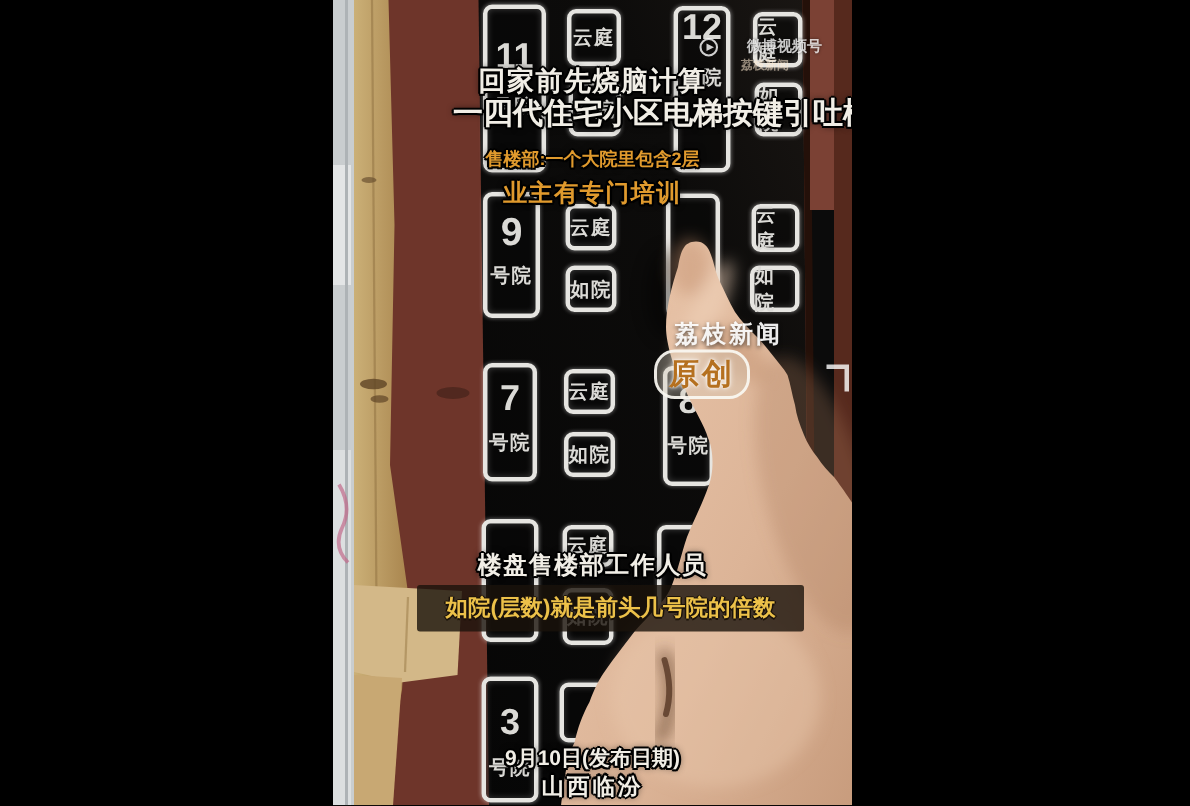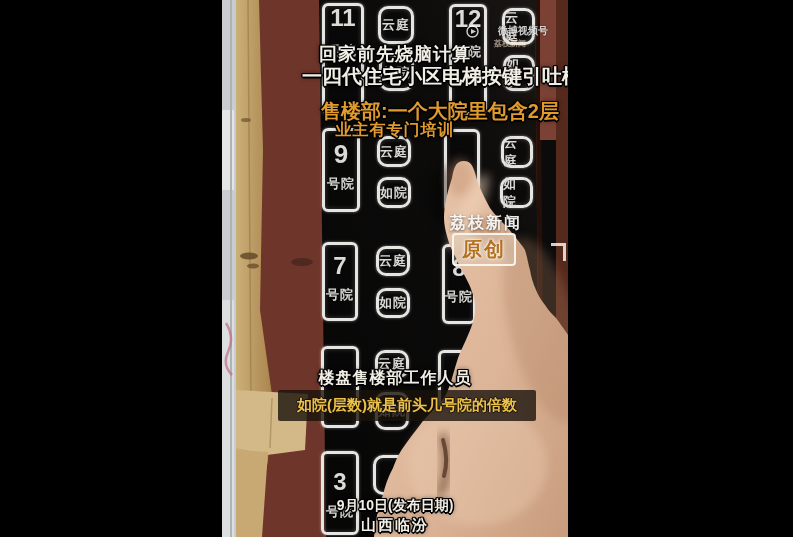--- a/index.html
+++ b/index.html
@@ -8,51 +8,51 @@
   .video{position:absolute;left:222px;top:0;width:346px;height:537px;overflow:hidden;background:#0b0b0b;}
   .layer{position:absolute;left:0;top:0;width:346px;height:537px;}
 
   
   .btn{position:absolute;border:3px solid #e6e5e1;border-radius:6px;background:rgba(8,8,8,.55);
        box-shadow:0 0 3px rgba(255,255,255,.45), inset 0 0 5px rgba(255,255,255,.22);
        color:#dbdad6;display:flex;flex-direction:column;align-items:center;box-sizing:border-box;z-index:2;}
   .btn .num{font-weight:700;line-height:1;}
   .btn .sub{font-size:13px;font-weight:700;letter-spacing:1px;line-height:1;}
   .tall{justify-content:flex-start;}
-  .small{justify-content:center;font-size:13px;font-weight:700;letter-spacing:1px;border-radius:10px;}
+  .small{justify-content:center;font-size:13px;font-weight:700;letter-spacing:1px;}
 
   .armlayer{z-index:3;}
 
   
   .ov{position:absolute;left:0;width:346px;text-align:center;font-weight:700;z-index:4;line-height:1.15;}
   .outline{text-shadow:-1.5px 0 #000,1.5px 0 #000,0 -1.5px #000,0 1.5px #000,
            -1px -1px #000,1px 1px #000,-1px 1px #000,1px -1px #000,0 0 5px rgba(0,0,0,.9);}
   .white{color:#f1eee6;}
   .orange{color:#e09a2d;}
   .t1{top:44px;font-size:18px;letter-spacing:1px;}
   .t2{top:65px;font-size:20px;margin-left:47px;}
-  .st1{top:100px;font-size:20px;margin-left:45px;}
+  .st1{top:100px;font-size:12px;}
   .st2{top:121px;font-size:16px;letter-spacing:1px;}
   .speaker{top:369px;font-size:16px;letter-spacing:1px;}
   .quotebar{position:absolute;left:56px;top:390px;width:258px;height:31px;background:rgba(26,19,11,.8);
             border-radius:2px;display:flex;align-items:center;justify-content:center;z-index:4;}
   .quotebar span{color:#ecc149;font-size:15px;font-weight:700;
             text-shadow:-1px 0 #1a120a,1px 0 #1a120a,0 -1px #1a120a,0 1px #1a120a;}
   .datecap{top:497px;font-size:14px;}
   .loccap{top:516px;font-size:15px;letter-spacing:2px;}
 
   
   .wm-weibo{position:absolute;left:244px;top:24px;z-index:5;display:flex;align-items:center;gap:19px;
             color:rgba(255,255,255,.78);font-size:10px;font-weight:700;text-shadow:0 0 2px rgba(0,0,0,.6);}
   .wm-weibo-sub{position:absolute;left:272px;top:38px;z-index:5;color:rgba(255,235,210,.55);
             font-size:8px;font-weight:700;}
   .wm-lizhi{position:absolute;left:228px;top:213px;z-index:5;color:rgba(255,255,255,.92);
             font-size:16px;font-weight:700;letter-spacing:2px;text-shadow:0 1px 3px rgba(0,0,0,.6);}
-  .wm-orig{position:absolute;left:230px;top:233px;width:60px;height:29px;z-index:5;
-           border:2.5px solid rgba(250,248,242,.92);border-radius:4px;background:rgba(215,205,190,.35);
+  .wm-orig{position:absolute;left:214px;top:233px;width:60px;height:29px;z-index:5;
+           border:2.5px solid rgba(250,248,242,.92);border-radius:14px;background:rgba(215,205,190,.35);
            display:flex;align-items:center;justify-content:center;}
   .wm-orig span{font-size:20px;font-weight:700;color:#b5701f;letter-spacing:2px;
            text-shadow:0 0 2px #fff,0 0 4px rgba(255,255,255,.9);}
   .corner-mark{position:absolute;left:329px;top:243px;width:12px;height:15px;z-index:5;
            border-top:3px solid rgba(255,255,255,.8);border-right:3px solid rgba(255,255,255,.8);}
 </style>
 </head>
 <body>
 
 <div class="stage">
@@ -90,21 +90,21 @@
       <polygon points="14,450 46,452 40,537 14,537" fill="#c8a873"></polygon>
       <line x1="50" y1="398" x2="48" y2="448" stroke="#a1824f" stroke-width="1.5" opacity="0.6"></line>
 
       <polygon points="97,0 313,0 318,537 104,537" fill="url(#panelGrad)"></polygon>
 
       <polygon points="313,0 318,0 323,537 318,537" fill="#241009"></polygon>
       <rect x="318" y="0" width="28" height="140" fill="#7b4134"></rect>
       <rect x="334" y="0" width="12" height="537" fill="#56291d"></rect>
     </svg>
 
-    <div class="btn tall" style="left:100px;top:3px;width:42px;height:112px;">
+    <div class="btn tall" style="left:100px;top:3px;width:42px;height:112px;padding-top:20px;">
       <div class="num" style="font-size:24px;">11</div>
       <div class="sub" style="margin-top:14px;">号院</div>
     </div>
     <div class="btn small" style="left:156px;top:6px;width:36px;height:38px;">
         <span>云庭</span>
       </div>
     <div class="btn small" style="left:157px;top:54px;width:35px;height:37px;">
         <span>如院</span>
       </div>
     <div class="btn tall" style="left:227px;top:4px;width:38px;height:111px;">

